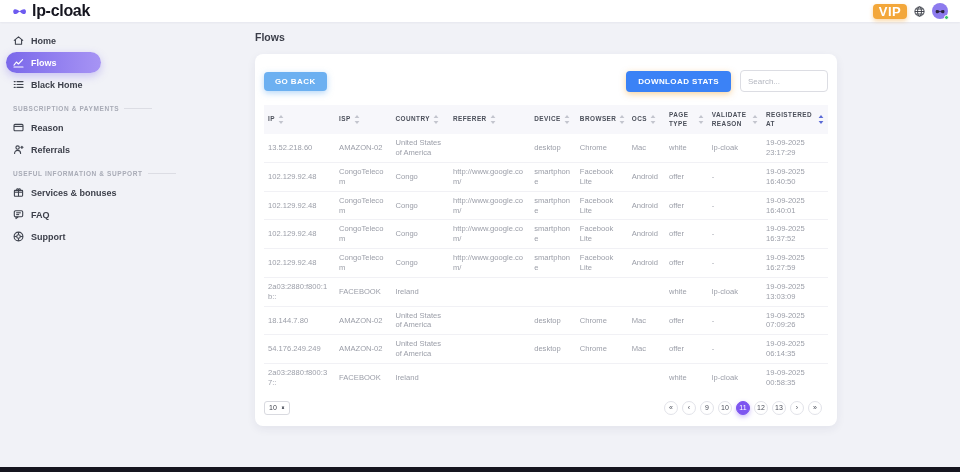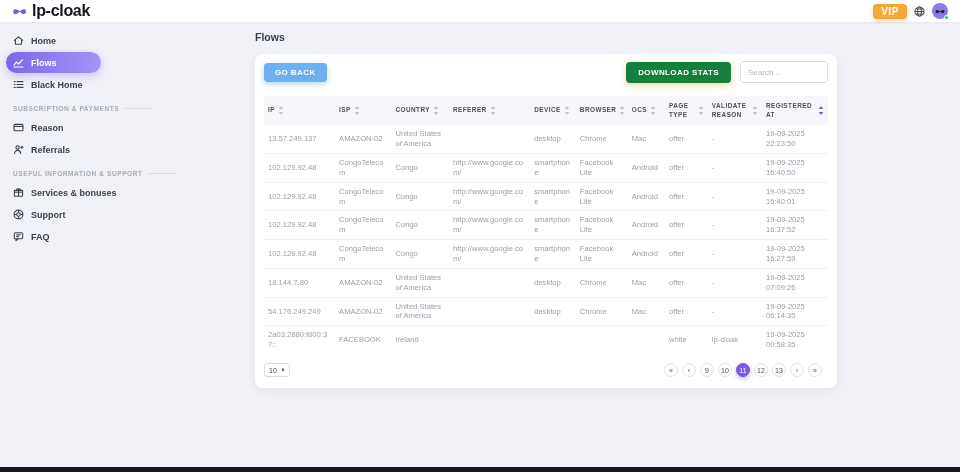--- a/index.html
+++ b/index.html
@@ -13,21 +13,21 @@
   .topbar{
     height:22px; background:#ffffff; display:flex; align-items:center;
     justify-content:space-between; padding:0 12px;
     box-shadow:0 1px 2px rgba(20,20,60,.05); position:relative; z-index:5;
   }
   .logo{ display:flex; align-items:center; gap:5px; }
   .logo-text{ font-size:16px; font-weight:800; color:#15151f; letter-spacing:-.3px; }
   .topbar-right{ display:flex; align-items:center; gap:7px; }
   .vip-btn{
     background:#f3a73a; color:#fff; border:none; border-radius:4px;
-    font-size:10px; font-weight:bold; letter-spacing:.5px;
+    font-size:13px; font-weight:bold; letter-spacing:.5px;
     width:34px; height:15px; cursor:pointer; font-family:inherit;
     box-shadow:0 2px 4px rgba(243,167,58,.45);
   }
   .globe-wrap{ display:flex; align-items:center; cursor:pointer; }
   .avatar{
     width:16px; height:16px; border-radius:50%; background:#8d7bee;
     position:relative; display:flex; align-items:center; justify-content:center;
     cursor:pointer;
   }
   .status-dot{
@@ -56,29 +56,29 @@
     font-size:6.5px; font-weight:bold; letter-spacing:.6px;
     color:#a8abb6; text-transform:uppercase; white-space:nowrap;
   }
   .side-section::after{ content:""; width:28px; height:1px; background:#dcdde4; }
   
   .main{ flex:1; padding:9px 0 0 10px; }
   .page-title{ font-size:10.5px; font-weight:600; color:#3a3d48; }
   .card{
     width:582px; margin-top:11px; background:#fff; border-radius:8px;
     box-shadow:0 3px 10px rgba(40,40,90,.07);
-    padding:7px 9px 11px 9px;
+    padding:16px 9px 11px 9px;
   }
   .toolbar{ display:flex; justify-content:space-between; align-items:center; margin-bottom:13px; }
   .btn{
     border:none; border-radius:4px; color:#fff; font-weight:bold;
     font-size:8px; letter-spacing:.4px; font-family:inherit; cursor:pointer;
   }
   .go-back{ background:#6cb0f1; padding:0 11px; height:19px; box-shadow:0 2px 6px rgba(108,176,241,.5); }
-  .download{ background:#15803d; padding:0 12px; height:21px; box-shadow:0 2px 6px rgba(243,167,58,.5); }
+  .download{ background:#3b82f6; padding:0 12px; height:21px; box-shadow:0 2px 6px rgba(243,167,58,.5); }
   .toolbar-right{ display:flex; align-items:center; gap:9px; }
   .search-input{
     width:88px; height:22px; border:1px solid #dcdde3; border-radius:4px;
     font-size:8px; padding:0 7px; color:#555; outline:none; font-family:inherit;
   }
   .search-input::placeholder{ color:#b4b7c0; }
   
   table{ width:100%; border-collapse:collapse; table-layout:fixed; }
   thead th{
     background:#f7f7fb; text-align:left; font-size:6.4px; font-weight:bold;
@@ -208,41 +208,41 @@
             <rect x="1.4" y="3.4" width="8.2" height="5.8" rx="0.6"></rect>
             <path d="M1.4 5.2 H9.6"></path>
             <line x1="5.5" y1="3.4" x2="5.5" y2="9.2"></line>
             <path d="M3.8 3.2 C3.2 1.6 5.2 1.2 5.5 2.8 C5.8 1.2 7.8 1.6 7.2 3.2"></path>
           </svg>
         </span>
         <span class="lbl">Services &amp; bonuses</span>
       </div>
       <div class="side-item">
         <span style="display: flex;">
+          <svg width="11" height="11" viewBox="0 0 11 11" fill="none" stroke="#3f434e" stroke-width="1.1" stroke-linejoin="round">
+            <rect x="1.3" y="1.8" width="8.4" height="6" rx="1.2"></rect>
+            <path d="M3 7.8 L3 9.6 L5.2 7.8"></path>
+            <line x1="3.2" y1="3.8" x2="7.8" y2="3.8"></line>
+            <line x1="3.2" y1="5.6" x2="6.2" y2="5.6"></line>
+          </svg>
+        </span>
+        <span class="lbl">FAQ</span>
+      </div>
+      <div class="side-item">
+        <span style="display: flex;">
           <svg width="11" height="11" viewBox="0 0 11 11" fill="none" stroke="#3f434e" stroke-width="1.1">
             <circle cx="5.5" cy="5.5" r="4.4"></circle>
             <circle cx="5.5" cy="5.5" r="1.8"></circle>
             <line x1="5.5" y1="1.1" x2="5.5" y2="3.7"></line>
             <line x1="5.5" y1="7.3" x2="5.5" y2="9.9"></line>
             <line x1="1.1" y1="5.5" x2="3.7" y2="5.5"></line>
             <line x1="7.3" y1="5.5" x2="9.9" y2="5.5"></line>
           </svg>
         </span>
         <span class="lbl">Support</span>
-      </div>
-      <div class="side-item">
-        <span style="display: flex;">
-          <svg width="11" height="11" viewBox="0 0 11 11" fill="none" stroke="#3f434e" stroke-width="1.1" stroke-linejoin="round">
-            <rect x="1.3" y="1.8" width="8.4" height="6" rx="1.2"></rect>
-            <path d="M3 7.8 L3 9.6 L5.2 7.8"></path>
-            <line x1="3.2" y1="3.8" x2="7.8" y2="3.8"></line>
-            <line x1="3.2" y1="5.6" x2="6.2" y2="5.6"></line>
-          </svg>
-        </span>
-        <span class="lbl">FAQ</span>
       </div>
     </aside>
   <main class="main">
     <h1 class="page-title">Flows</h1>
     <section class="card">
       <div class="toolbar">
         <button class="btn go-back">GO BACK</button>
         <div class="toolbar-right">
           <button class="btn download">DOWNLOAD STATS</button>
           <input class="search-input" type="text" placeholder="Search..." style="">
@@ -370,30 +370,30 @@
                       <path d="M3 0 L5.4 3 H0.6 Z" fill="#5b6bd6"></path>
                       <path d="M3 9 L0.6 6 H5.4 Z" fill="#5b6bd6"></path>
                     </svg>
                   </span>
                 </div>
               </th>
             </tr>
           </thead>
         <tbody id="tbody">
             <tr>
-              <td>13.57.249.137</td>
+              <td>13.52.218.60</td>
               <td>AMAZON-02</td>
               <td>United States of America</td>
               <td></td>
               <td>desktop</td>
               <td>Chrome</td>
               <td>Mac</td>
-              <td>offer</td>
-              <td>-</td>
-              <td>19-09-2025 22:23:50</td>
+              <td>white</td>
+              <td>lp-cloak</td>
+              <td>19-09-2025 23:17:29</td>
             </tr>
             <tr>
               <td>102.129.92.48</td>
               <td>CongoTelecom</td>
               <td>Congo</td>
               <td>http://www.google.com/</td>
               <td>smartphone</td>
               <td>Facebook Lite</td>
               <td>Android</td>
               <td>offer</td>
@@ -428,20 +428,32 @@
               <td>102.129.92.48</td>
               <td>CongoTelecom</td>
               <td>Congo</td>
               <td>http://www.google.com/</td>
               <td>smartphone</td>
               <td>Facebook Lite</td>
               <td>Android</td>
               <td>offer</td>
               <td>-</td>
               <td>19-09-2025 16:27:59</td>
+            </tr>
+            <tr>
+              <td>2a03:2880:f800:1b::</td>
+              <td>FACEBOOK</td>
+              <td>Ireland</td>
+              <td></td>
+              <td></td>
+              <td></td>
+              <td></td>
+              <td>white</td>
+              <td>lp-cloak</td>
+              <td>19-09-2025 13:03:09</td>
             </tr>
             <tr>
               <td>18.144.7.80</td>
               <td>AMAZON-02</td>
               <td>United States of America</td>
               <td></td>
               <td>desktop</td>
               <td>Chrome</td>
               <td>Mac</td>
               <td>offer</td>

